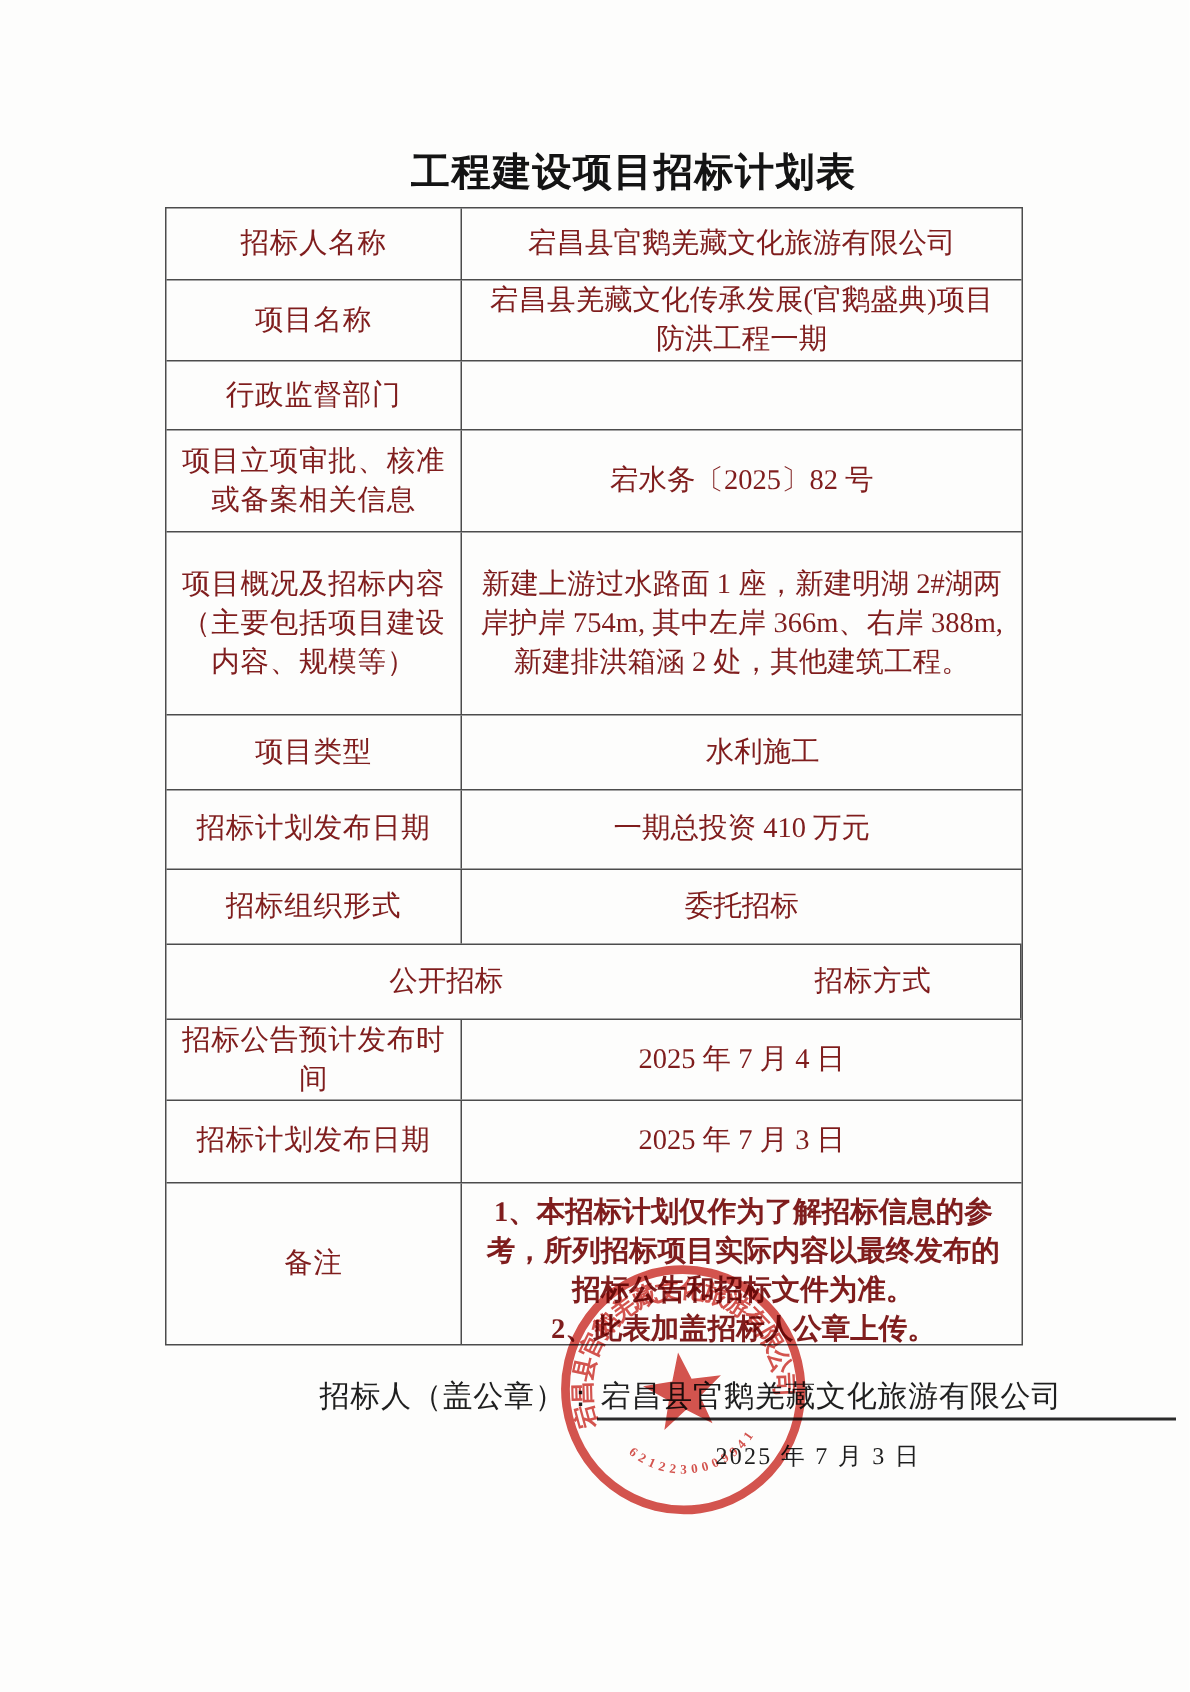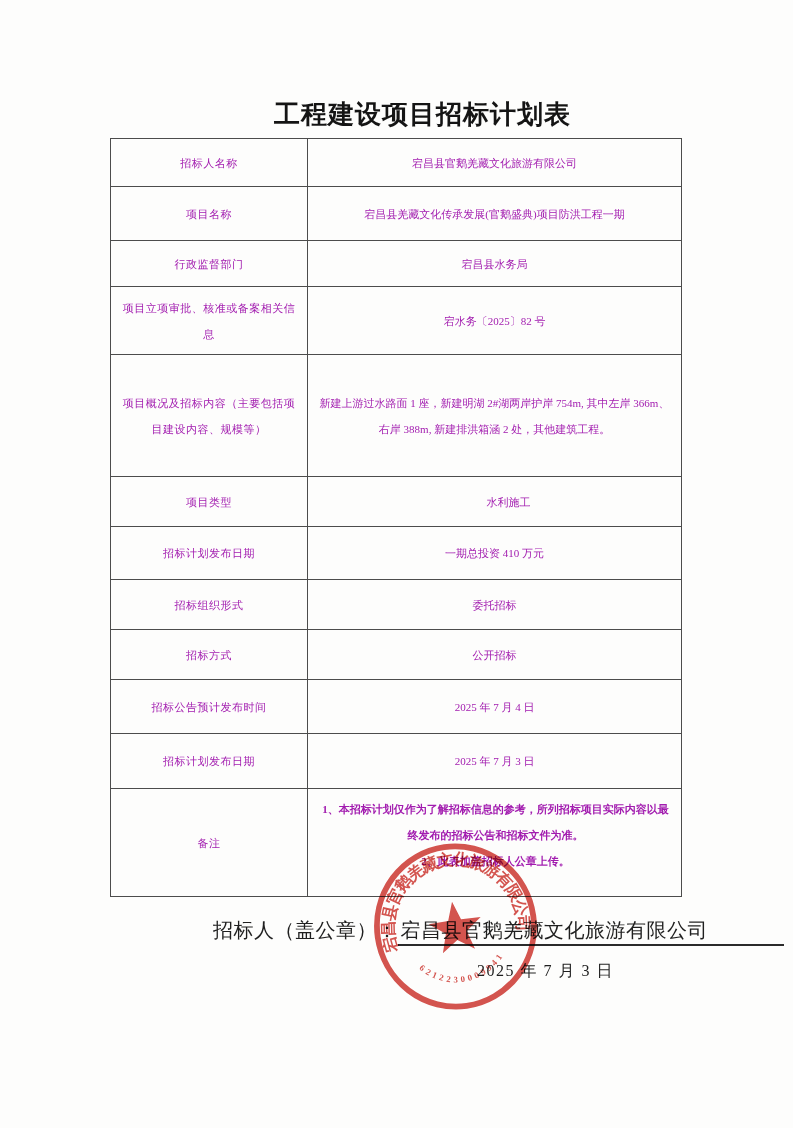--- a/index.html
+++ b/index.html
@@ -30,23 +30,23 @@
     width: 572px;
     border: 1px solid #4c4c4c;
     background: transparent;
   }
   .trow {
     display: flex;
     border-bottom: 1px solid #4c4c4c;
   }
   .trow:last-child { border-bottom: none; }
   .cell {
-    font-size: 11px;
+    font-size: 19px;
     line-height: 26px;
-    color: #a21caf;
+    color: #7f1d1d;
   }
   .cell.label {
     width: 197px;
     flex: 0 0 197px;
     border-right: 1px solid #4c4c4c;
     display: flex;
     align-items: center;
     justify-content: center;
     text-align: center;
     padding: 2px 8px;
@@ -104,21 +104,20 @@
     <div class="trow" style="height: 48px;">
       <div class="cell label">招标人名称</div>
       <div class="cell value">宕昌县官鹅羌藏文化旅游有限公司</div>
     </div>
     <div class="trow" style="height: 54px;">
       <div class="cell label">项目名称</div>
       <div class="cell value">宕昌县羌藏文化传承发展(官鹅盛典)项目防洪工程一期</div>
     </div>
     <div class="trow" style="height: 46px;">
       <div class="cell label">行政监督部门</div>
-      <div class="cell value">宕昌县水务局</div>
     </div>
     <div class="trow" style="height: 68px;">
       <div class="cell label">项目立项审批、核准或备案相关信息</div>
       <div class="cell value">宕水务〔2025〕82 号</div>
     </div>
     <div class="trow" style="height: 122px;">
       <div class="cell label">项目概况及招标内容（主要包括项目建设内容、规模等）</div>
       <div class="cell value">新建上游过水路面 1 座，新建明湖 2#湖两岸护岸 754m, 其中左岸 366m、右岸 388m, 新建排洪箱涵 2 处，其他建筑工程。</div>
     </div>
     <div class="trow" style="height: 50px; gap: 28px;">
@@ -127,22 +126,22 @@
     </div>
     <div class="trow" style="height: 53px;">
       <div class="cell label">招标计划发布日期</div>
       <div class="cell value">一期总投资 410 万元</div>
     </div>
     <div class="trow" style="height: 50px;">
       <div class="cell label">招标组织形式</div>
       <div class="cell value">委托招标</div>
     </div>
     <div class="trow" style="height: 50px;">
+      <div class="cell value">公开招标</div>
       <div class="cell label">招标方式</div>
-      <div class="cell value">公开招标</div>
     </div>
     <div class="trow" style="height: 54px;">
       <div class="cell label">招标公告预计发布时间</div>
       <div class="cell value">2025 年 7 月 4 日</div>
     </div>
     <div class="trow" style="height: 55px;">
       <div class="cell label">招标计划发布日期</div>
       <div class="cell value">2025 年 7 月 3 日</div>
     </div>
     <div class="trow" style="height: 107px;">

